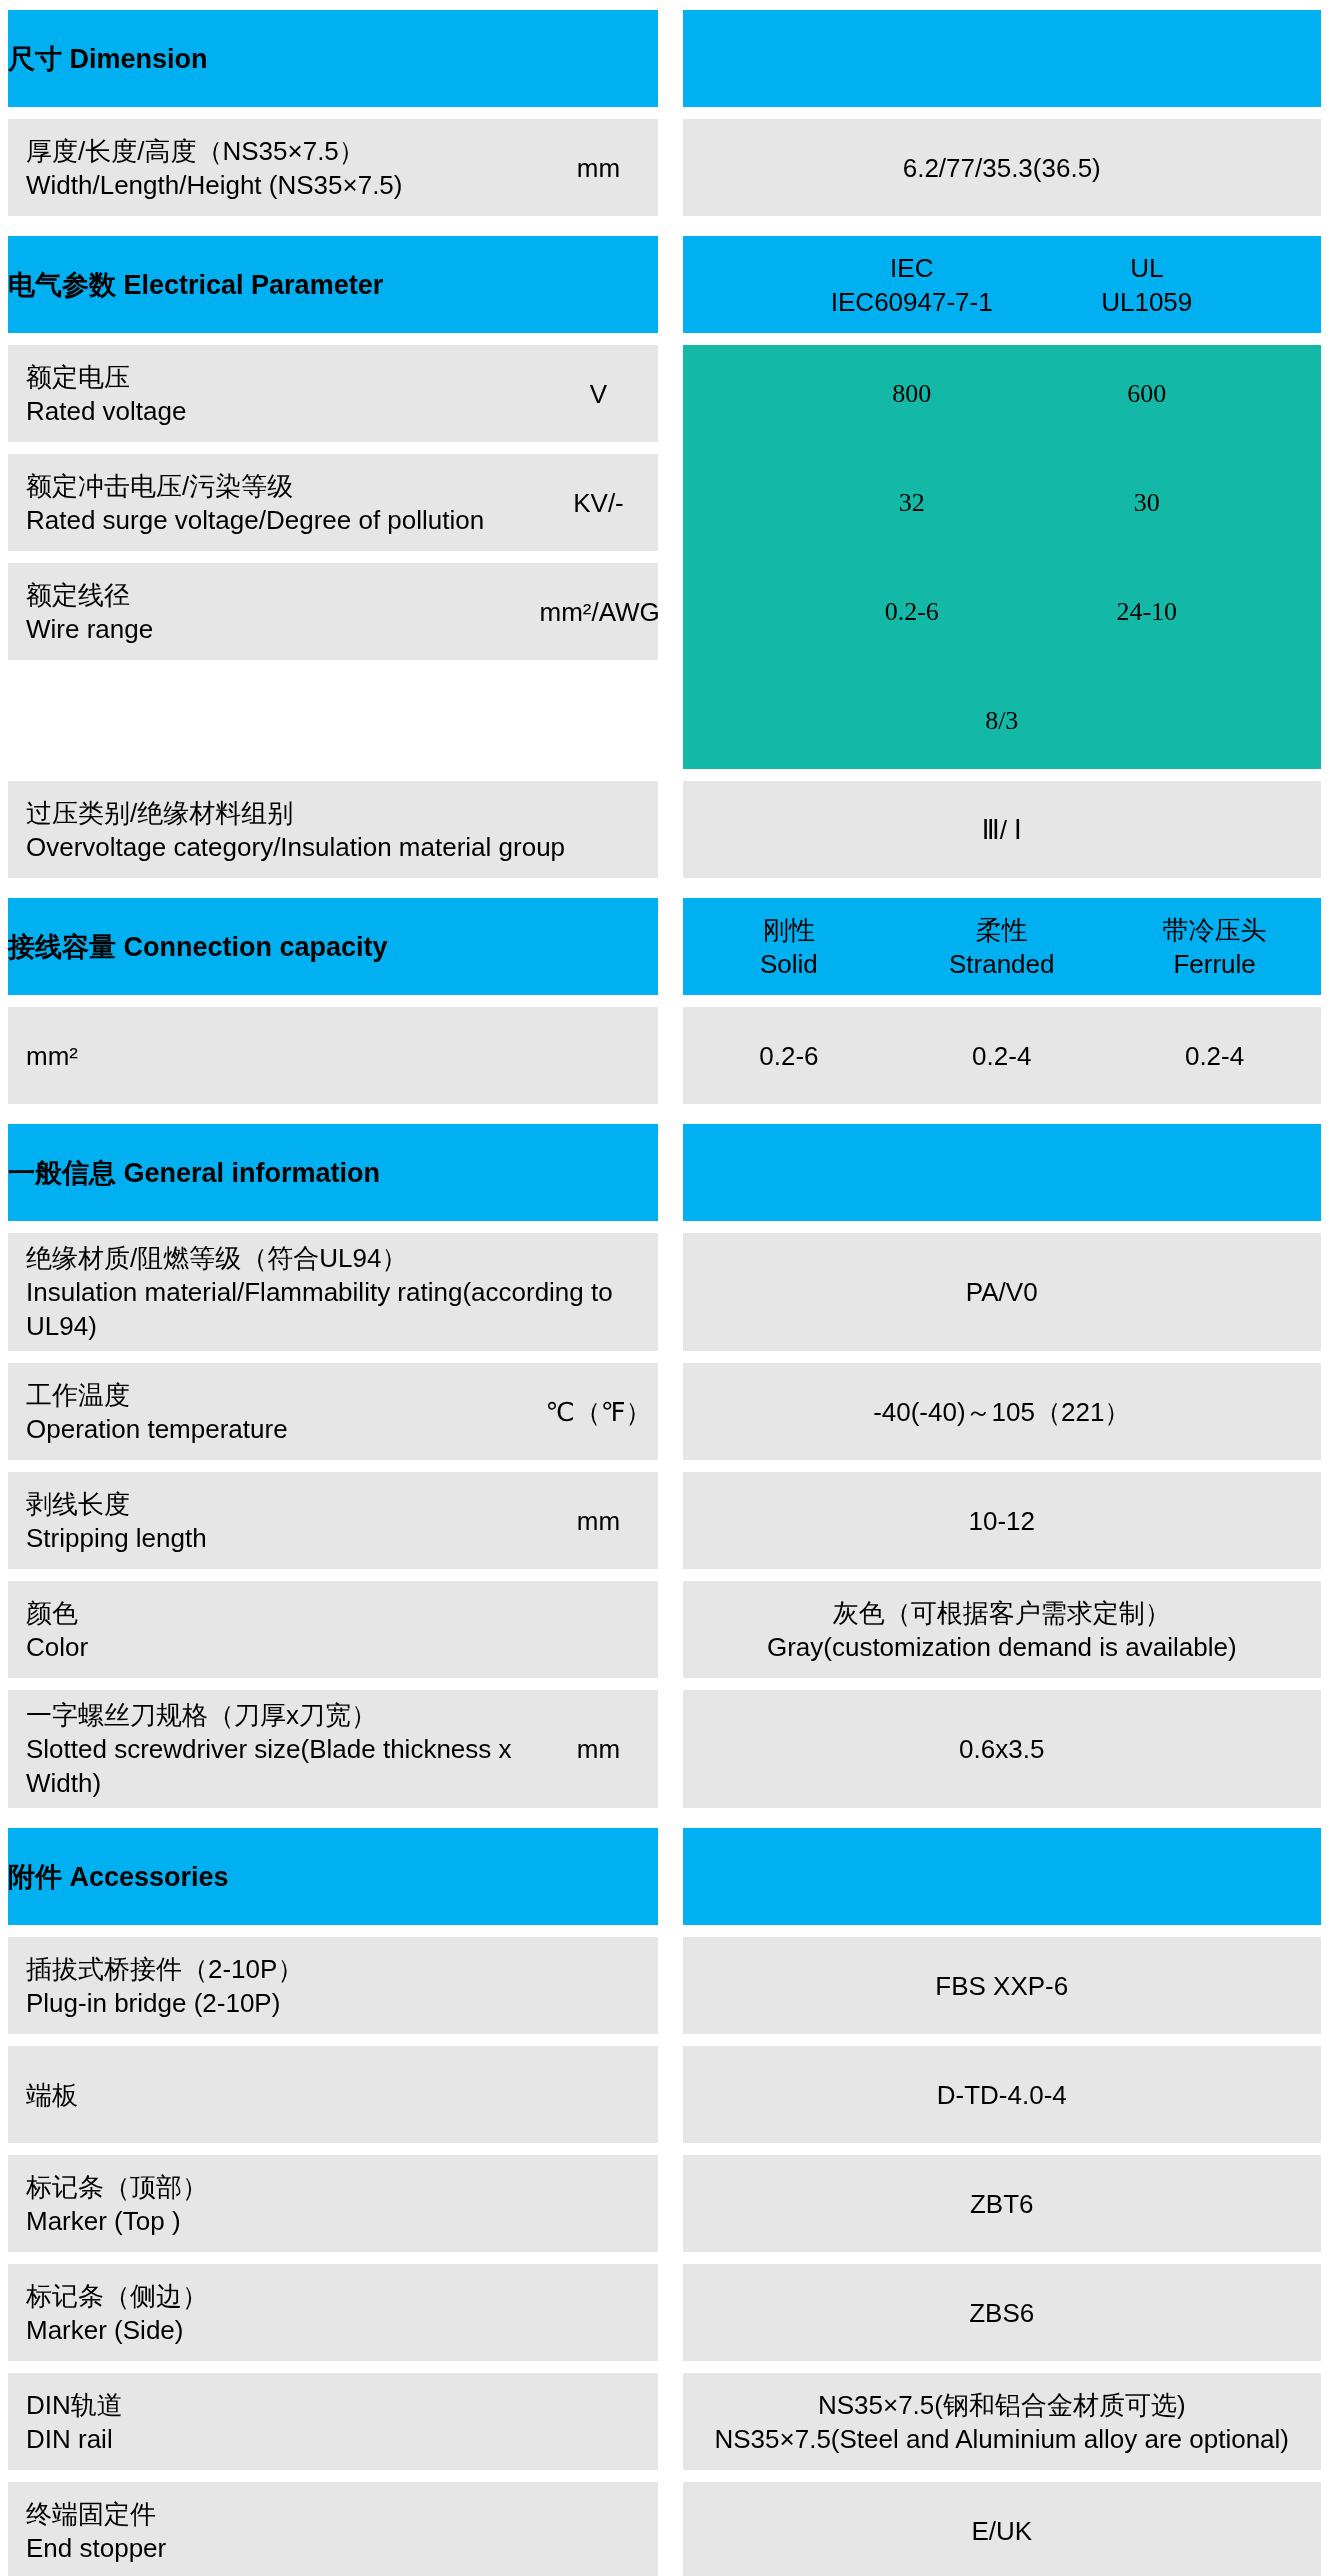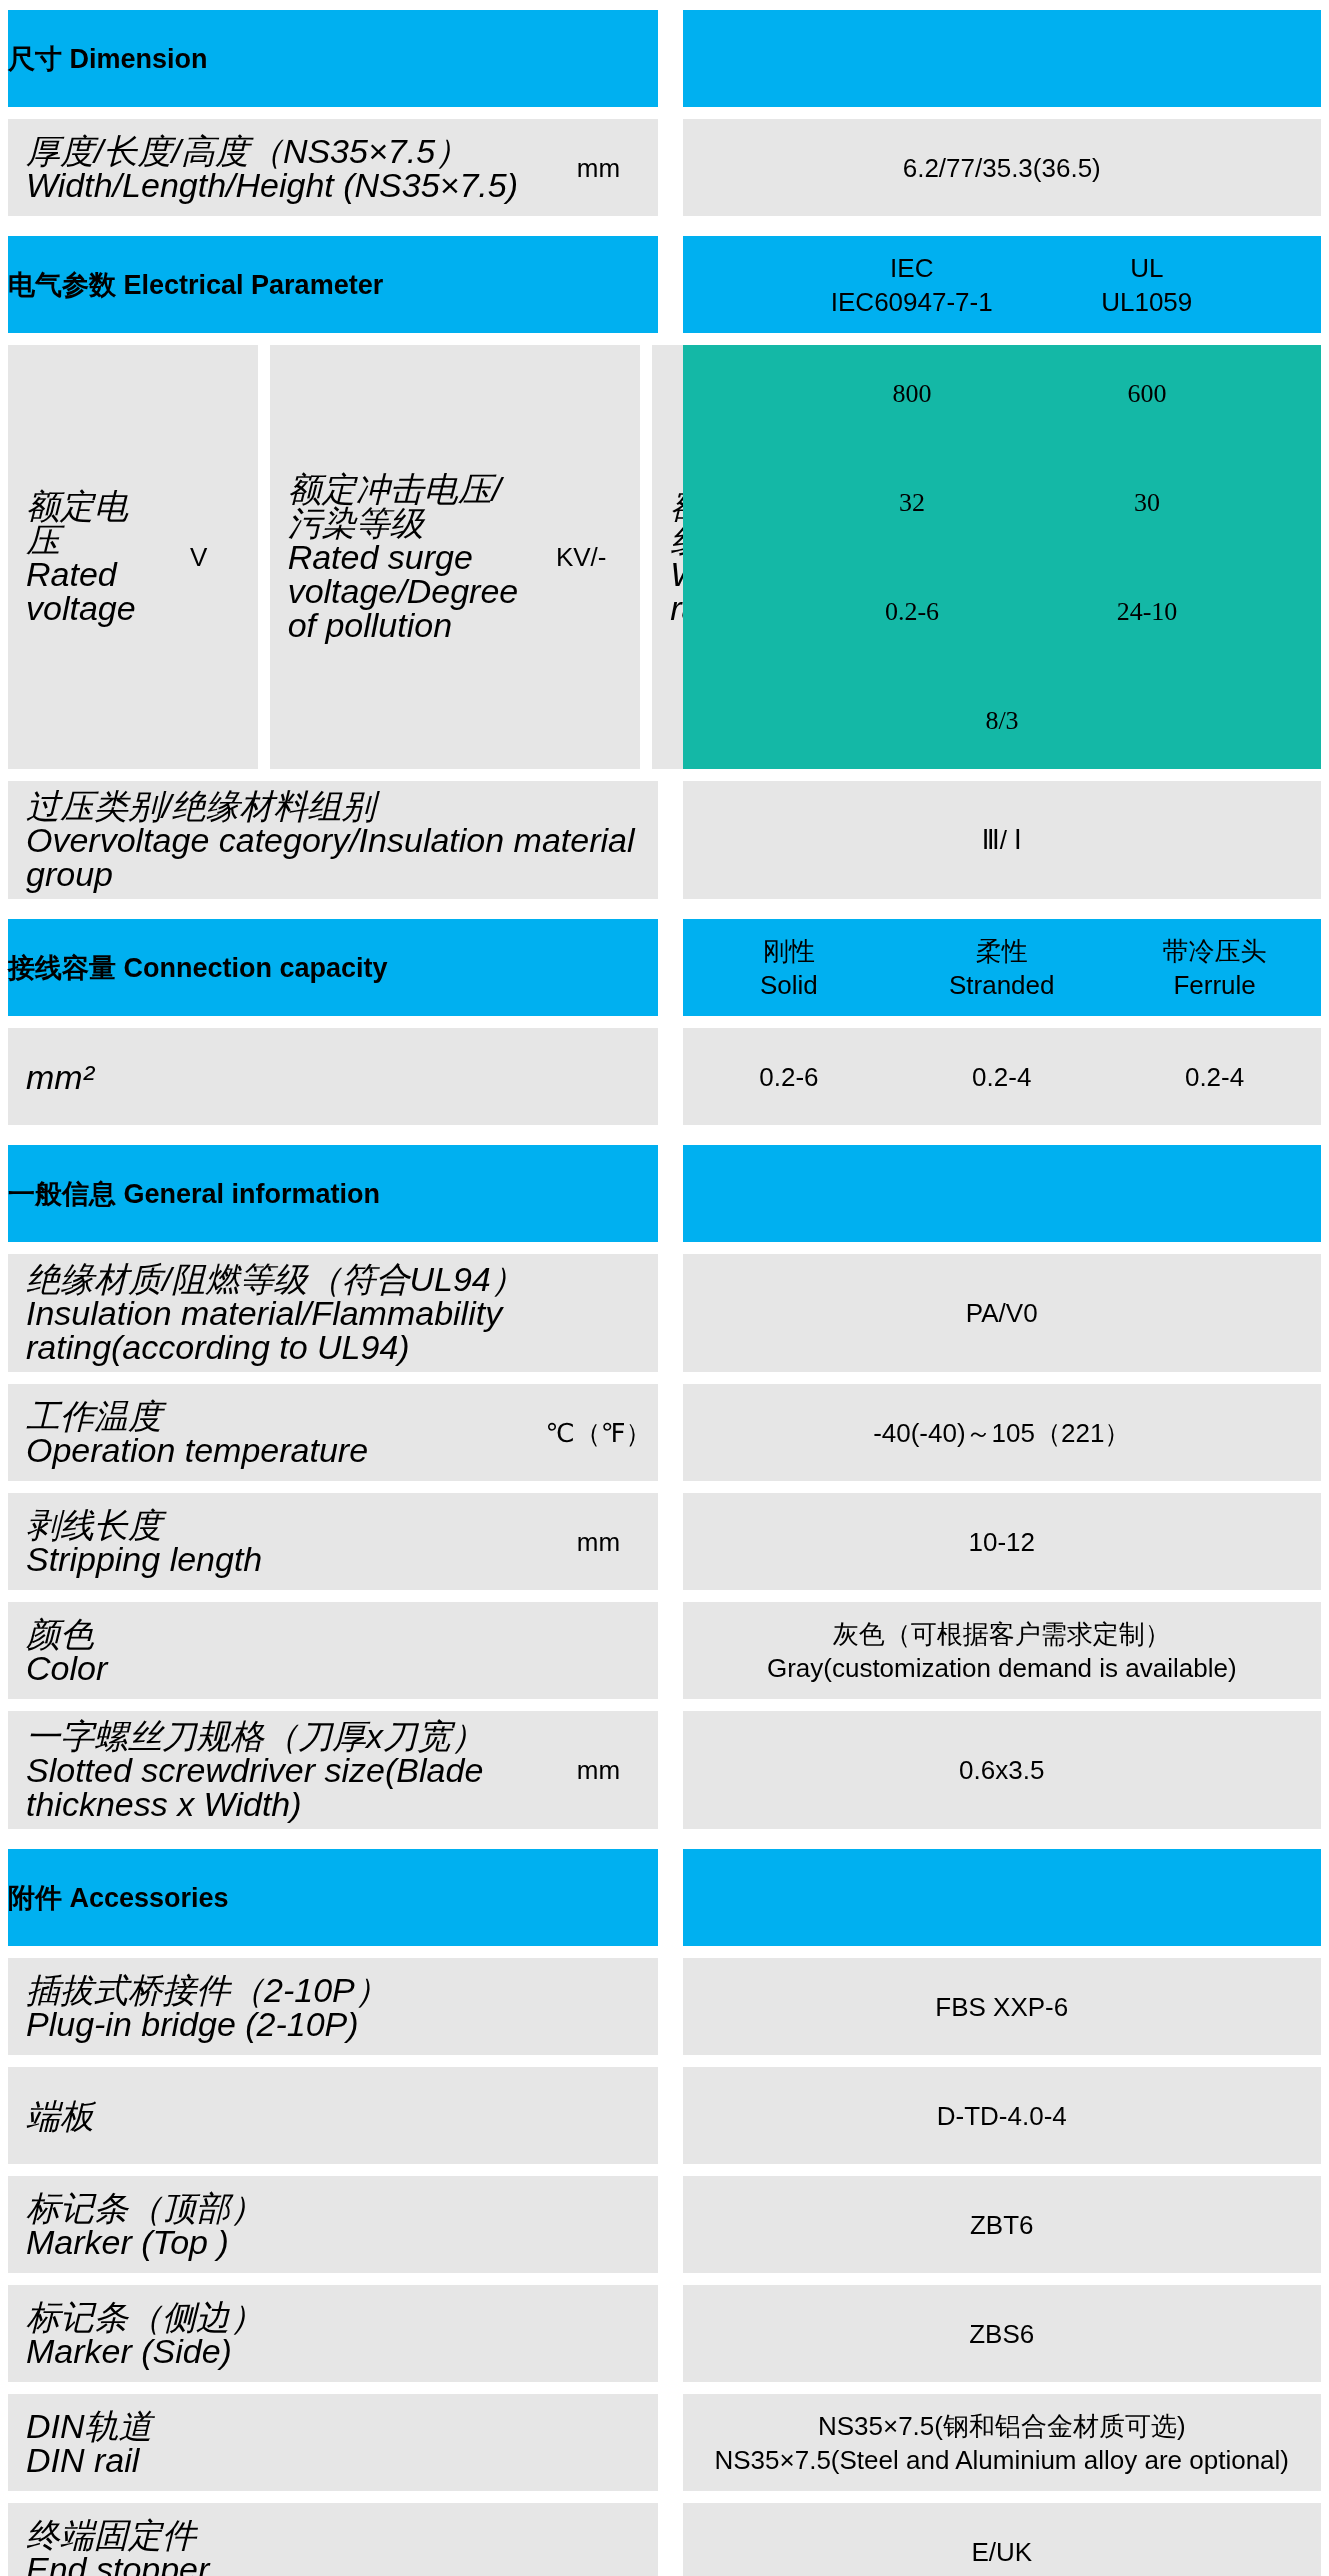--- a/index.html
+++ b/index.html
@@ -17,36 +17,36 @@
 
   
   .hdr .lft,.hdr .rgt{background:#00B0F0;min-height:97px;}
   .hdr .lft{display:flex;align-items:center;}
   .hdr .lft .title{font-weight:bold;font-size:27px;}
   .hdr .rgt{display:flex;align-items:center;}
 
   
   .row .lft{background:#E6E6E6;min-height:97px;display:flex;align-items:center;}
   .row .rgt{background:#E6E6E6;min-height:97px;display:flex;align-items:center;}
-  .plabel{flex:1;padding:8px 4px 8px 18px;font-size:34px;line-height:34px;font-style:italic;}
+  .plabel{flex:1;padding:8px 4px 8px 18px;font-size:26px;line-height:34px;}
   .punit{width:118px;flex:none;text-align:center;font-size:26px;line-height:32px;
          padding-right:0;box-sizing:border-box;}
 
   
   .cells{display:flex;width:100%;align-items:flex-start;box-sizing:border-box;}
   .cell{text-align:center;font-size:26px;line-height:34px;}
   .cols1 .cell{flex:1;}
   .cols2{justify-content:center;padding-left:55px;}
   .cols2 .cell{width:235px;flex:none;}
   .cols3 .cell{flex:1;}
 
   
   .group .rgt{display:flex;flex-direction:column;justify-content:flex-start;
               gap:12px;min-height:auto;padding:0;}
-  .group .lft{background:none;display:flex;flex-direction:row;gap:12px;min-height:auto;}
+  .group .lft{background:none;display:flex;flex-direction:column;gap:12px;min-height:auto;}
   .group .lrow{background:#E6E6E6;min-height:97px;display:flex;align-items:center;}
   .group .grow{min-height:97px;display:flex;align-items:center;flex:none;}
 </style>
 </head>
 <body>
 
 <main class="sheet">
   <div id="table-root">
       <div class="band hdr">
         <div class="lft">

